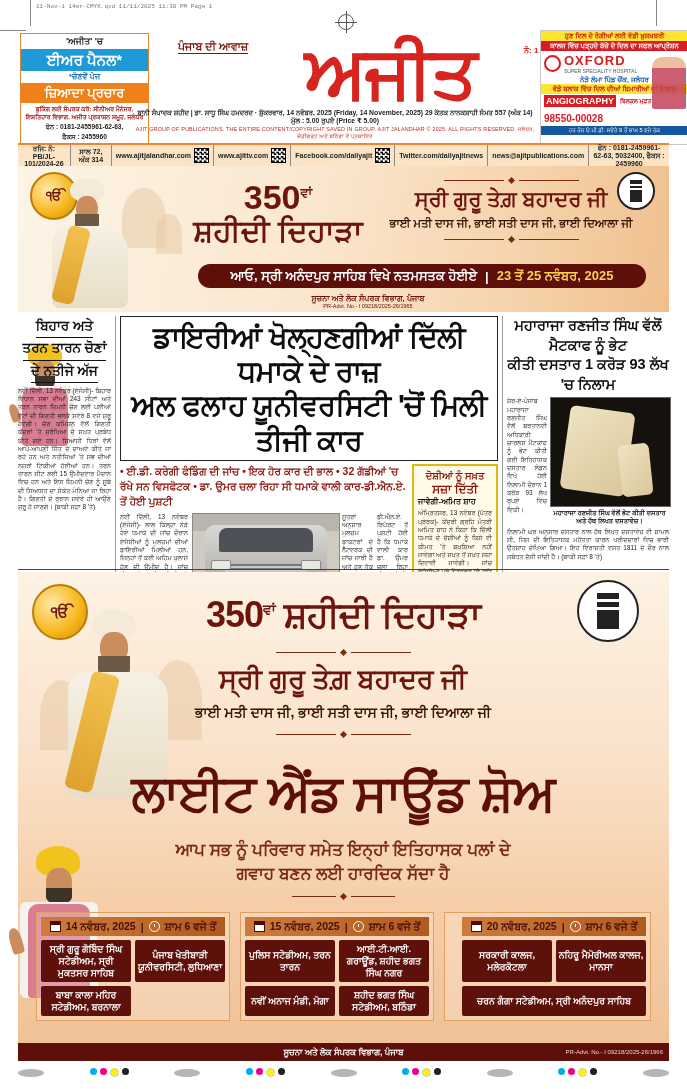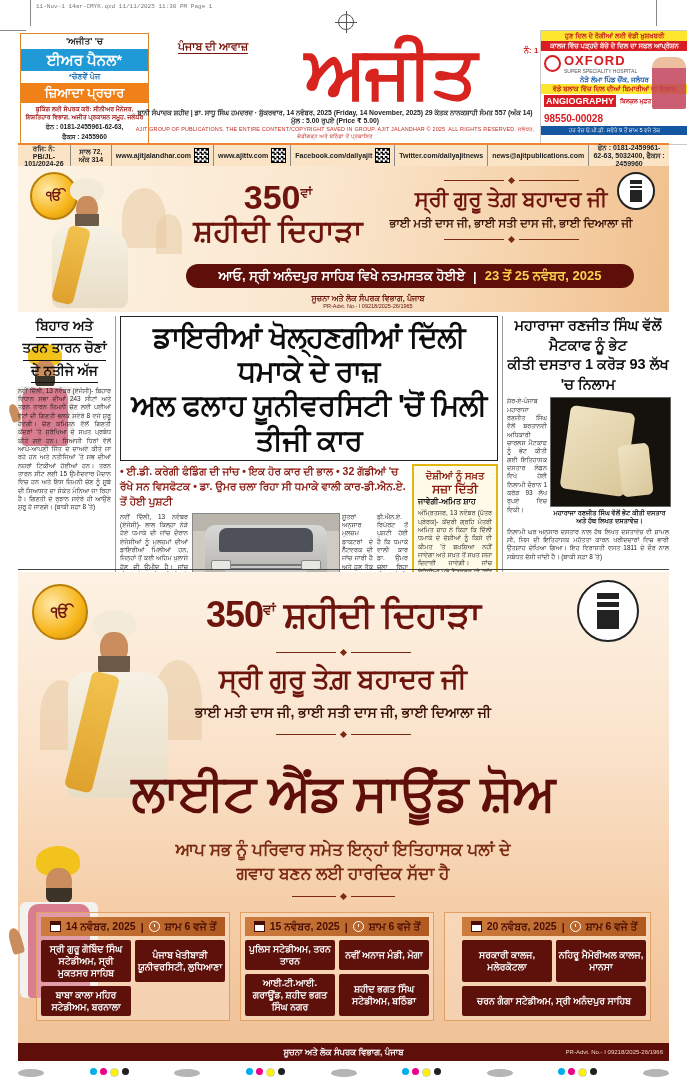--- a/index.html
+++ b/index.html
@@ -54,21 +54,21 @@
   .infoseg:last-child{border-right:none;}
   .qr{width:13px;height:13px;background:repeating-conic-gradient(#000 0 25%,#fff 0 50%) 0 0/4.4px 4.4px;border:1px solid #000;}
 
   
   .maroon{color:#6d140d;}
   .banner{background:linear-gradient(100deg,#fdf4e6 0%,#fae7cf 45%,#f6d4ad 75%,#f0bf8d 100%);}
   .orn{display:flex;align-items:center;justify-content:center;gap:5px;}
   .orn .line{height:1px;background:#7a2a12;flex:0 0 60px;}
   .orn .dmd{width:5px;height:5px;background:#7a2a12;transform:rotate(45deg);}
   .ctapill{background:#5e0f0a;border-radius:16px;color:#fff;font-weight:bold;font-size:13px;
-           display:flex;align-items:center;justify-content:center;gap:8px;padding:4px 14px;}
+           display:flex;align-items:center;justify-content:center;gap:8px;padding:4px 14px;margin-left:12px;}
   .ctapill .date{color:#ffd34d;}
   .goldseal{border-radius:50%;background:radial-gradient(circle at 35% 35%,#ffe9a8,#f7b519 60%,#c98a0a);
             border:2px solid #b97f08;display:flex;align-items:center;justify-content:center;
             color:#6d140d;font-weight:bold;}
   .emblem{border-radius:50%;background:#fff;border:2px solid #222;display:flex;align-items:center;justify-content:center;}
   .emblem .pillar{width:38%;height:62%;background:
       linear-gradient(180deg,#222 0 18%,transparent 18% 26%,#222 26% 38%,transparent 38% 46%,#222 46% 100%);}
   
   .guru{position:relative;}
   .guru .dome{position:absolute;background:#e7cba4;border-radius:50% 50% 0 0;opacity:.55;}
@@ -410,22 +410,22 @@
       <div class="schedcol" style="flex:1;">
         <div class="schedhead">
           <span class="icon-cal"></span>
           <span>15 ਨਵੰਬਰ, 2025</span>
           <span class="sep">|</span>
           <span class="icon-clock"></span>
           <span>ਸ਼ਾਮ 6 ਵਜੇ ਤੋਂ</span>
         </div>
         <div class="cells">
           <div class="cell">ਪੁਲਿਸ ਸਟੇਡੀਅਮ, ਤਰਨ ਤਾਰਨ</div>
+          <div class="cell">ਆਈ.ਟੀ.ਆਈ. ਗਰਾਊਂਡ, ਸ਼ਹੀਦ ਭਗਤ ਸਿੰਘ ਨਗਰ</div>
           <div class="cell">ਨਵੀਂ ਅਨਾਜ ਮੰਡੀ, ਮੋਗਾ</div>
-          <div class="cell">ਆਈ.ਟੀ.ਆਈ. ਗਰਾਊਂਡ, ਸ਼ਹੀਦ ਭਗਤ ਸਿੰਘ ਨਗਰ</div>
           <div class="cell">ਸ਼ਹੀਦ ਭਗਤ ਸਿੰਘ ਸਟੇਡੀਅਮ, ਬਠਿੰਡਾ</div>
         </div>
       </div>
 
       <div class="schedcol" style="flex:1;padding-left:17px;">
         <div class="schedhead">
           <span class="icon-cal"></span>
           <span>20 ਨਵੰਬਰ, 2025</span>
           <span class="sep">|</span>
           <span class="icon-clock"></span>

